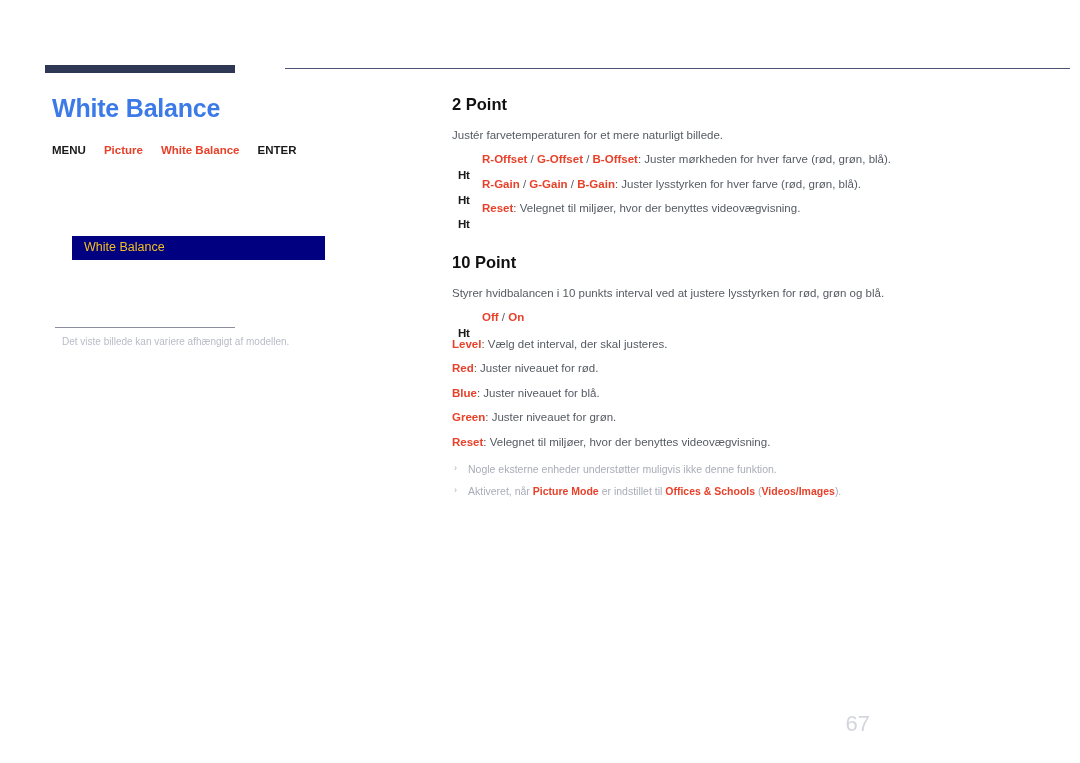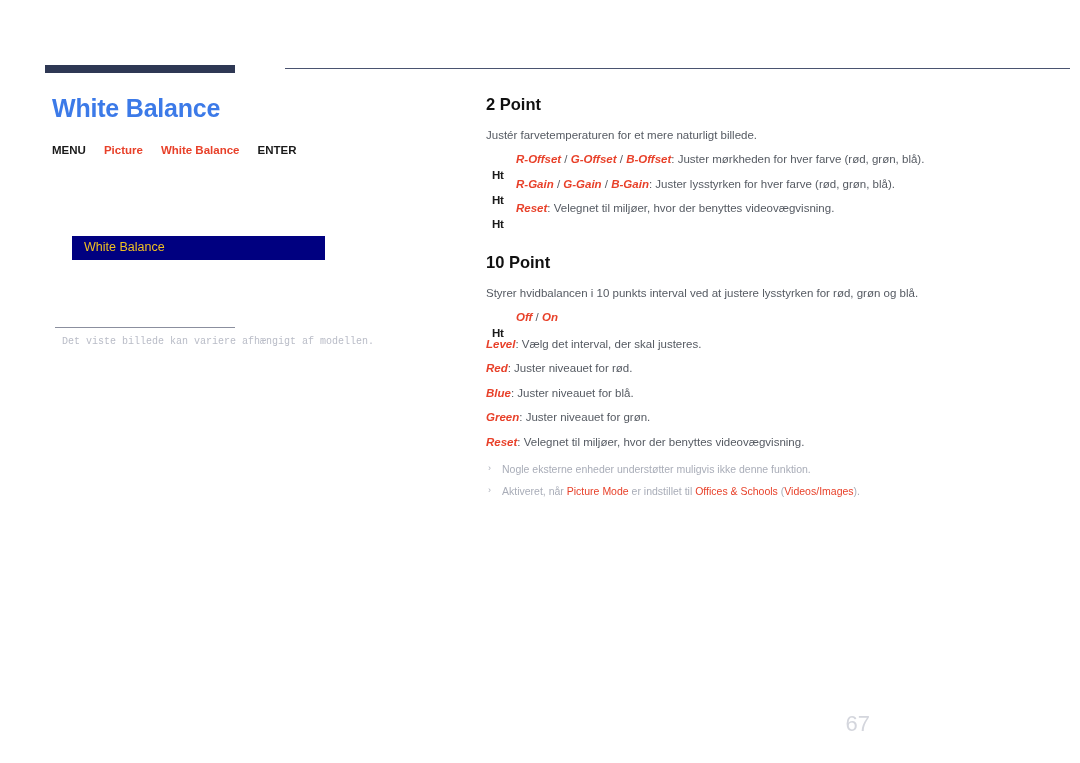--- a/index.html
+++ b/index.html
@@ -119,27 +119,25 @@
     background: #8b8f9e;
   }
   .caption-note {
     position: absolute;
     left: 10px;
     top: 240px;
     font-size: 10px;
     color: #b9bcc7;
     line-height: 1.3;
     white-space: nowrap;
-    font-family: Liberation Mono, monospace;
   }
 
   
   .section {
     margin-bottom: 0;
-    margin-left: 34px;
   }
   .section-heading {
     font-size: 16.5px;
     font-weight: bold;
     color: #111111;
     line-height: 1.2;
     margin: 0;
   }
   .section-heading.gap-top {
     margin-top: 36px;
@@ -181,21 +179,20 @@
     line-height: 1.35;
     color: #555a62;
   }
   .plain-item.first-plain {
     margin-top: 11px;
   }
 
   .em-red {
     color: #e8412a;
     font-weight: bold;
-    font-style: italic;
   }
   .sep-slash {
     color: #555a62;
     font-weight: normal;
   }
   .body-txt {
     color: #555a62;
     font-weight: normal;
   }
 
@@ -217,21 +214,21 @@
   .note-marker {
     position: absolute;
     left: 2px;
     top: 0px;
     font-size: 9px;
     color: #a9adb8;
     line-height: 1.45;
   }
   .note-item .note-bold {
     color: #e8412a;
-    font-weight: normal;
+    font-weight: bold;
   }
 
   
   .page-number {
     position: absolute;
     right: 46px;
     bottom: 28px;
     font-size: 22px;
     color: #d4d6dd;
     line-height: 1;

